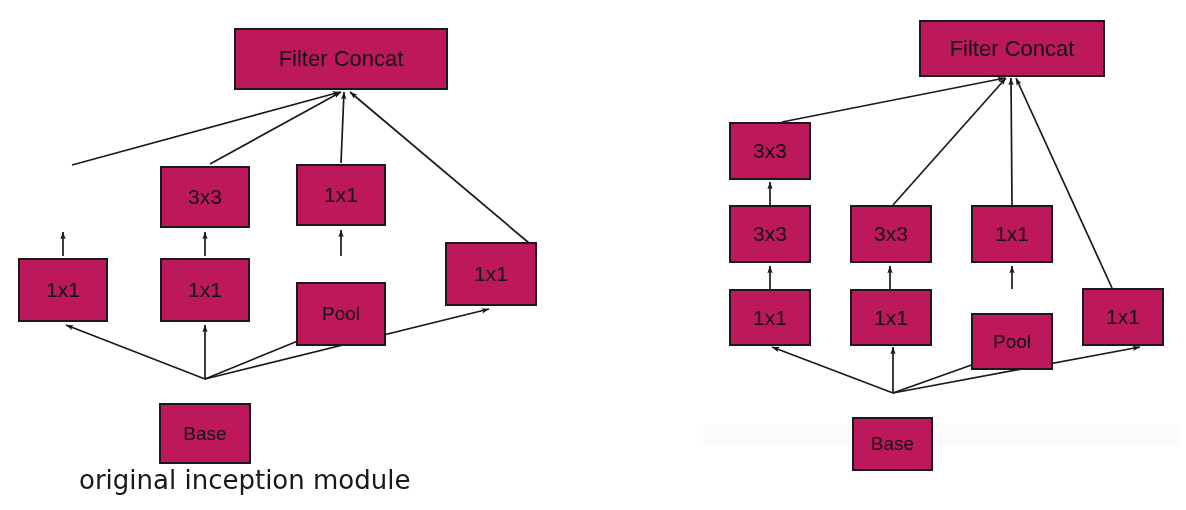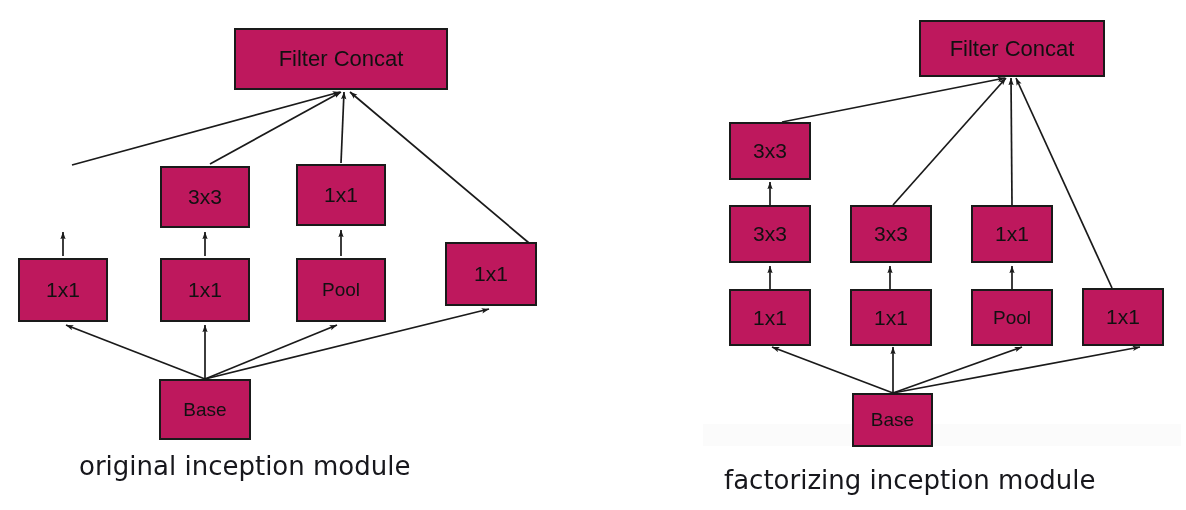--- a/index.html
+++ b/index.html
@@ -34,20 +34,21 @@
     align-items: center;
     justify-content: center;
     font-family: "Liberation Sans", sans-serif;
     font-size: 21px;
     color: #111111;
     letter-spacing: 0px;
     z-index: 3;
   }
   .node-box.small-type {
     font-size: 19px;
+    margin-top: 24px;
   }
   .node-box.concat {
     font-size: 22px;
   }
   .caption {
     position: absolute;
     font-family: "DejaVu Sans", sans-serif;
     font-size: 26px;
     color: #17171c;
     white-space: nowrap;
@@ -125,33 +126,32 @@
   <div class="node-box" style="left:160px; top:166px; width:90px; height:62px;">3x3</div>
   <div class="node-box" style="left:160px; top:258px; width:90px; height:64px;">1x1</div>
 
   <div class="node-box" style="left:296px; top:164px; width:90px; height:62px;">1x1</div>
   <div class="node-box small-type" style="left:296px; top:258px; width:90px; height:64px;">Pool</div>
 
   <div class="node-box" style="left:445px; top:242px; width:92px; height:64px;">1x1</div>
 
   <div class="node-box small-type" style="left:159px; top:379px; width:92px; height:61px;">Base</div>
 
-  <div class="caption" style="left:79px; top:451px;">original inception module</div>
+  <div class="caption" style="left:79px; top:465px;">original inception module</div>
 
   <div class="node-box concat" style="left:919px; top:20px; width:186px; height:57px;">Filter Concat</div>
 
   <div class="node-box" style="left:729px; top:122px; width:82px; height:58px;">3x3</div>
   <div class="node-box" style="left:729px; top:205px; width:82px; height:58px;">3x3</div>
   <div class="node-box" style="left:729px; top:289px; width:82px; height:57px;">1x1</div>
 
   <div class="node-box" style="left:850px; top:205px; width:82px; height:58px;">3x3</div>
   <div class="node-box" style="left:850px; top:289px; width:82px; height:57px;">1x1</div>
 
   <div class="node-box" style="left:971px; top:205px; width:82px; height:58px;">1x1</div>
   <div class="node-box small-type" style="left:971px; top:289px; width:82px; height:57px;">Pool</div>
 
   <div class="node-box" style="left:1082px; top:288px; width:82px; height:58px;">1x1</div>
 
   <div class="node-box small-type" style="left:852px; top:393px; width:81px; height:54px;">Base</div>
 
-  <div class="caption" style="left:724px; top:465px;">factorizing inception module</div>
 
 </div>
 
 </body></html>

